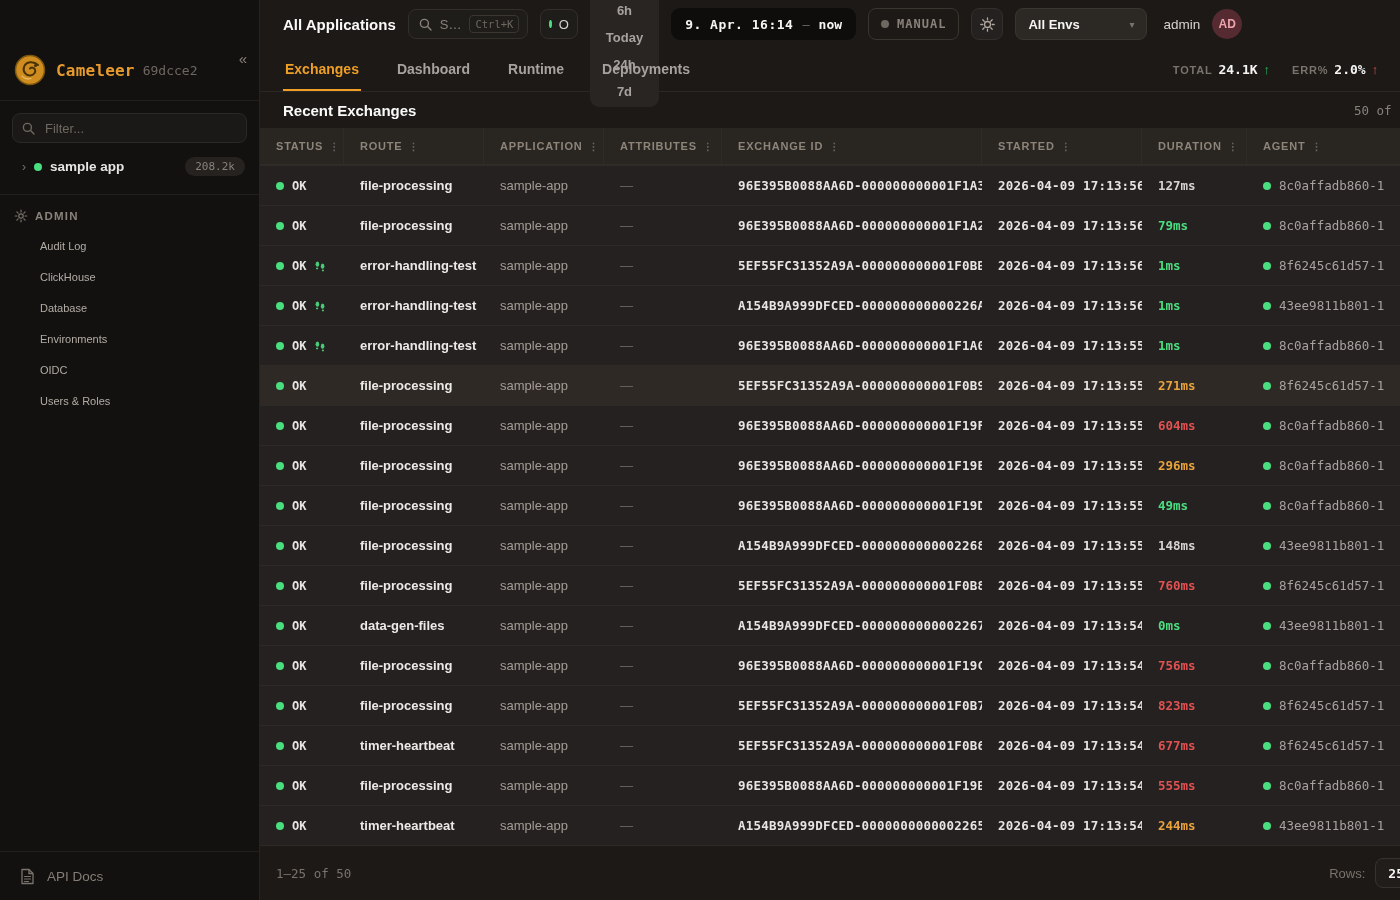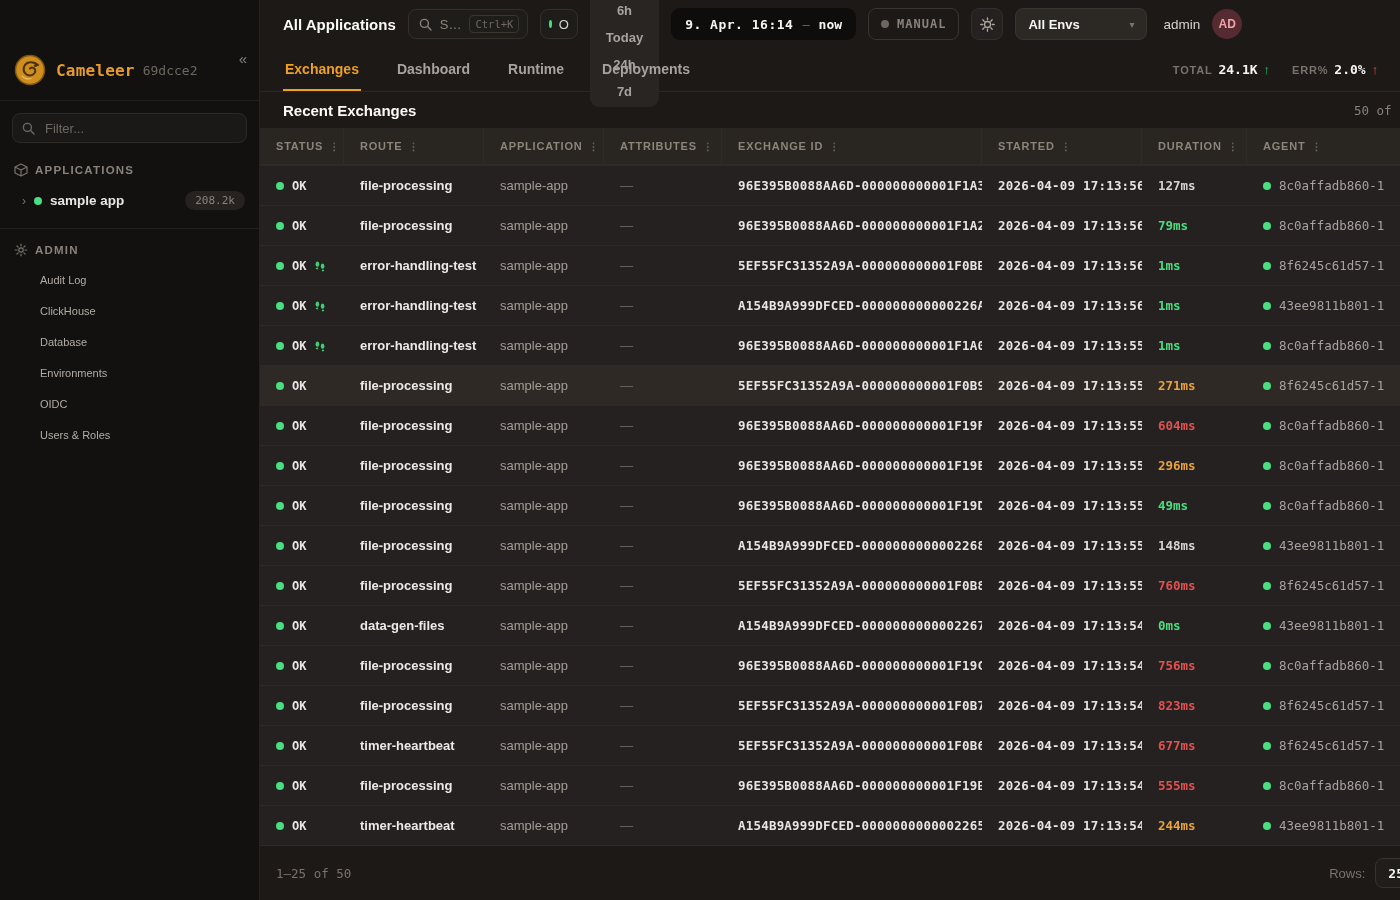--- a/index.html
+++ b/index.html
@@ -130,26 +130,20 @@
   </div>
 
   <div class="filter-wrap">
     <svg width="13" height="13" viewBox="0 0 13 13">
       <circle cx="5.4" cy="5.4" r="4" fill="none" stroke="#6e6861" stroke-width="1.4"></circle>
       <line x1="8.6" y1="8.6" x2="12" y2="12" stroke="#6e6861" stroke-width="1.4" stroke-linecap="round"></line>
     </svg>
     <input class="filter-input" placeholder="Filter..." style="">
   </div>
 
-  <div class="sb-section-head">
-    <svg width="14" height="14" viewBox="0 0 14 14">
-      <path d="M7 1 L13 4 L13 10 L7 13 L1 10 L1 4 Z M1 4 L7 7 L13 4 M7 7 L7 13" fill="none" stroke="#7a736b" stroke-width="1.2" stroke-linejoin="round"></path>
-    </svg>
-    <span>APPLICATIONS</span>
-  </div>
 
   <div class="sb-app-item">
     <span class="chev">›</span>
     <span class="dot green"></span>
     <span class="label">sample app</span>
     <span class="badge-pill">208.2k</span>
   </div>
 
   <div class="sb-divider"></div>
 
@@ -162,20 +156,28 @@
   </div>
   <nav id="admin-list">
       <div class="admin-item">Audit Log</div>
       <div class="admin-item">ClickHouse</div>
       <div class="admin-item">Database</div>
       <div class="admin-item">Environments</div>
       <div class="admin-item">OIDC</div>
       <div class="admin-item">Users &amp; Roles</div>
     </nav>
 
+  <div class="sb-footer">
+    <svg width="15" height="17" viewBox="0 0 15 17">
+      <path d="M2 1.5 h7 l4 4 v10 h-11 z" fill="none" stroke="#7a736b" stroke-width="1.3" stroke-linejoin="round"></path>
+      <path d="M9 1.5 v4 h4" fill="none" stroke="#7a736b" stroke-width="1.3"></path>
+      <path d="M4.5 8.5 h6 M4.5 11 h6 M4.5 13.5 h4" stroke="#7a736b" stroke-width="1.1" stroke-linecap="round"></path>
+    </svg>
+    <span>API Docs</span>
+  </div>
 </aside>
 
 <div class="main">
 
   <header class="topbar">
     <span class="scope-label">All Applications</span>
 
     <div class="searchbox">
       <svg width="13" height="13" viewBox="0 0 13 13">
         <circle cx="5.4" cy="5.4" r="4" fill="none" stroke="#8a827a" stroke-width="1.4"></circle>

